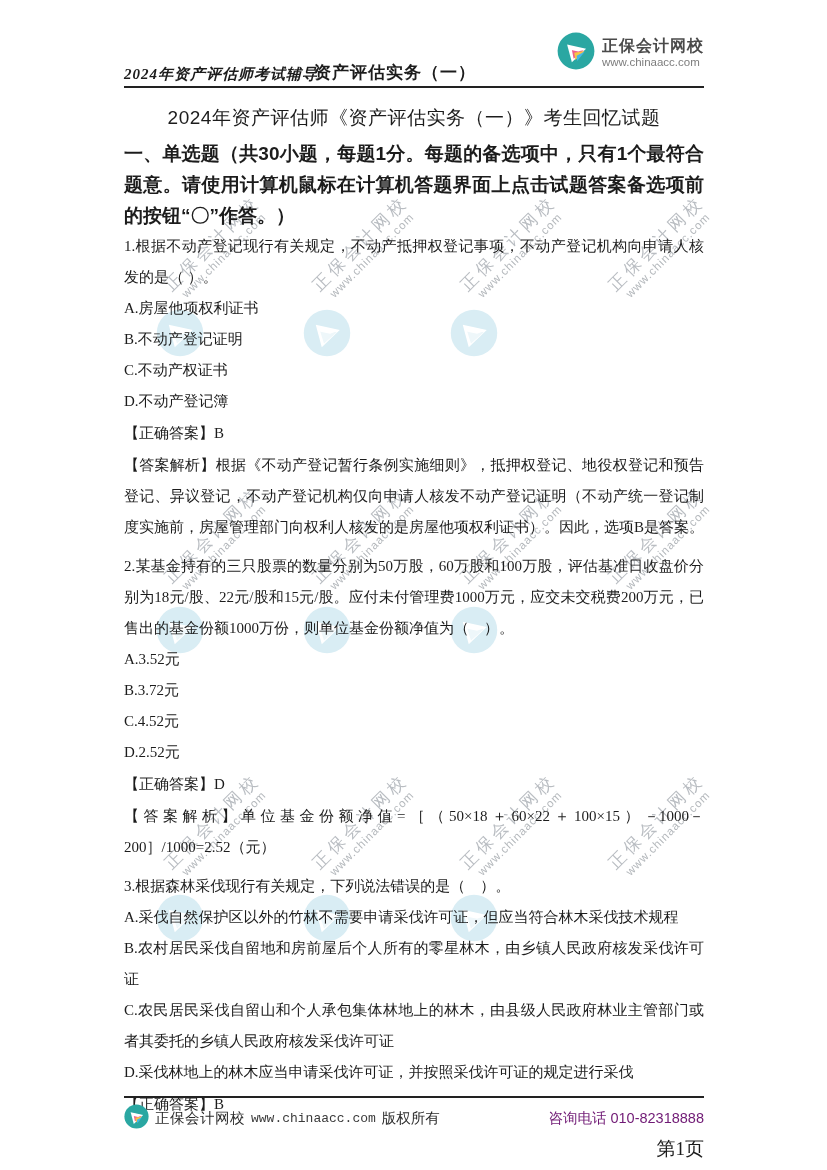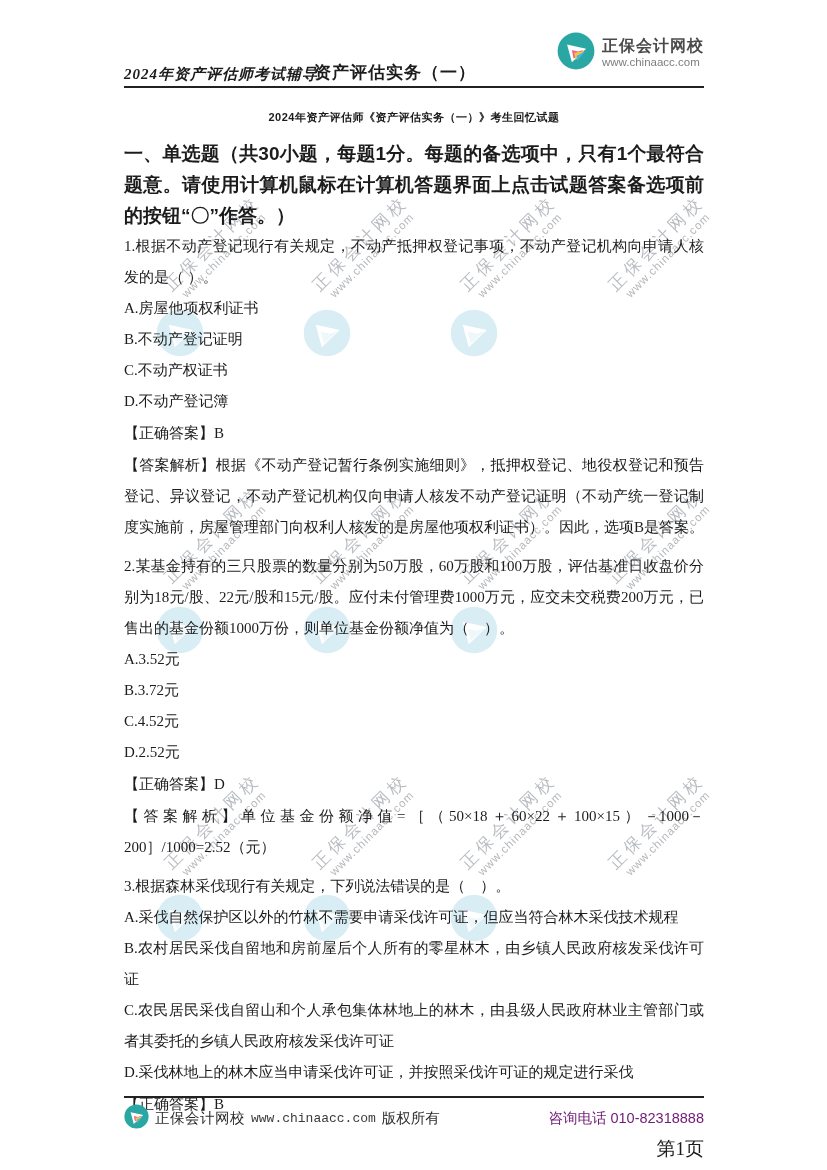--- a/index.html
+++ b/index.html
@@ -30,21 +30,21 @@
   }
   .hdr-brand{position:absolute;right:0;top:2px;display:flex;align-items:center;gap:7px;}
   .brand-text{display:flex;flex-direction:column;line-height:1.15;}
   .brand-name{font-size:16px;color:#4a4a4a;font-weight:bold;letter-spacing:1px;
     font-family:"Liberation Sans","DejaVu Sans",sans-serif;}
   .brand-url{font-size:11.5px;color:#7d7d7d;font-family:"Liberation Sans","DejaVu Sans",sans-serif;}
   .hdr-rule{position:absolute;left:124px;top:86px;width:580px;border-top:2px solid #222;z-index:2;}
   
   .content{position:absolute;left:124px;top:97px;width:580px;z-index:1;}
   .doc-title{
-    text-align:center;font-size:11px;font-weight:bold;line-height:31px;margin:5px 0 0 0;
+    text-align:center;font-size:19px;font-weight:normal;line-height:31px;margin:5px 0 0 0;
     font-family:"Liberation Sans","DejaVu Sans",sans-serif;letter-spacing:.5px;
   }
   .section-intro{
     margin:5px 0 0 0;font-size:19px;font-weight:bold;line-height:31px;text-align:justify;
     font-family:"Liberation Sans","DejaVu Sans",sans-serif;
   }
   .q{margin:0;}
   .q.gap{margin-top:8px;}
   .q p{margin:0;font-size:15px;line-height:31px;text-align:justify;}
   .lbl{font-family:"Liberation Sans","DejaVu Sans",sans-serif;}

